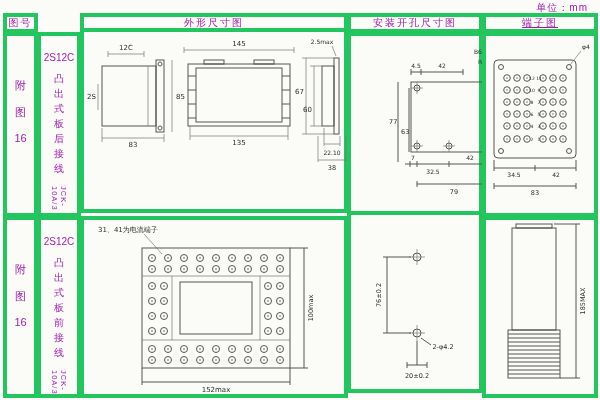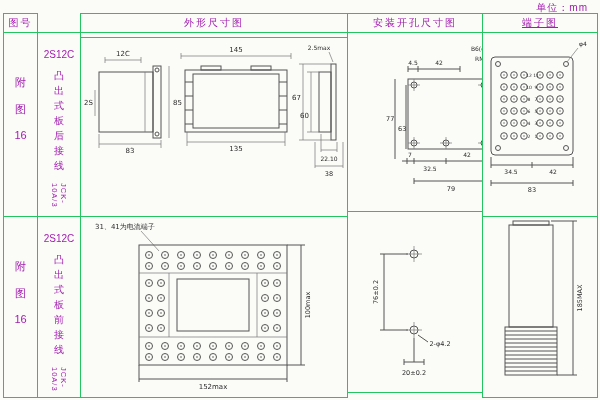--- a/index.html
+++ b/index.html
@@ -1,19 +1,19 @@
 <!DOCTYPE html>
 <html><head>
 <meta charset="utf-8">
 <style>
   html,body{margin:0;padding:0;background:#ffffff;}
   .sheet{position:relative;width:600px;height:400px;background:#fbfbf8;
          font-family:"Liberation Sans","DejaVu Sans",sans-serif;color:#a21caf;overflow:hidden;}
   .unit{position:absolute;top:1px;right:12px;font-size:10px;letter-spacing:1px;}
-  .cell{position:absolute;border:1px solid #22c55e;box-sizing:border-box;background:#fbfbf8;}
+  .cell{position:absolute;border:4px solid #22c55e;box-sizing:border-box;background:#fbfbf8;}
   .hdr{display:flex;align-items:center;justify-content:center;font-size:10px;letter-spacing:2px;}
   .figcol{display:flex;flex-direction:column;align-items:center;padding-top:42px;gap:12px;font-size:11px;}
   .structcol{display:flex;flex-direction:column;align-items:center;padding-top:16px;font-size:10px;}
   .structcol .code{margin-bottom:8px;font-size:10px;}
   .structcol .ch{line-height:15px;font-size:10px;}
   .structcol .model{margin-top:10px;writing-mode:vertical-rl;font-size:7.5px;letter-spacing:1px;}
   .drw{display:block;}
   .drw line,.drw rect,.drw circle,.drw path{stroke:#555;fill:none;stroke-width:1;}
   .drw .thin{stroke-width:0.7;stroke:#777;}
   .drw text{fill:#2b2b2b;stroke:none;font-family:"DejaVu Sans",sans-serif;}
@@ -43,21 +43,21 @@
     <span class="ch">凸</span>
     <span class="ch">出</span>
     <span class="ch">式</span>
     <span class="ch">板</span>
     <span class="ch">后</span>
     <span class="ch">接</span>
     <span class="ch">线</span>
     <span class="model">JCK-10A/3</span>
   </div>
 
-  <div class="cell" style="left:80px;top:37px;width:268px;height:185px;">
+  <div class="cell" style="left:80px;top:28px;width:268px;height:185px;">
     <svg class="drw" width="266" height="183" viewBox="0 0 266 183">
 
       <g>
         <rect x="18" y="34" width="54" height="60"></rect>
         <line x1="64" y1="34" x2="64" y2="94" class="thin"></line>
         <rect x="72" y="28" width="8" height="72"></rect>
         <circle cx="76" cy="32" r="2"></circle>
           <circle cx="76" cy="96" r="2"></circle>
         <line x1="24" y1="22" x2="60" y2="22" class="thin"></line>
         <line x1="24" y1="19" x2="24" y2="25" class="thin"></line>

